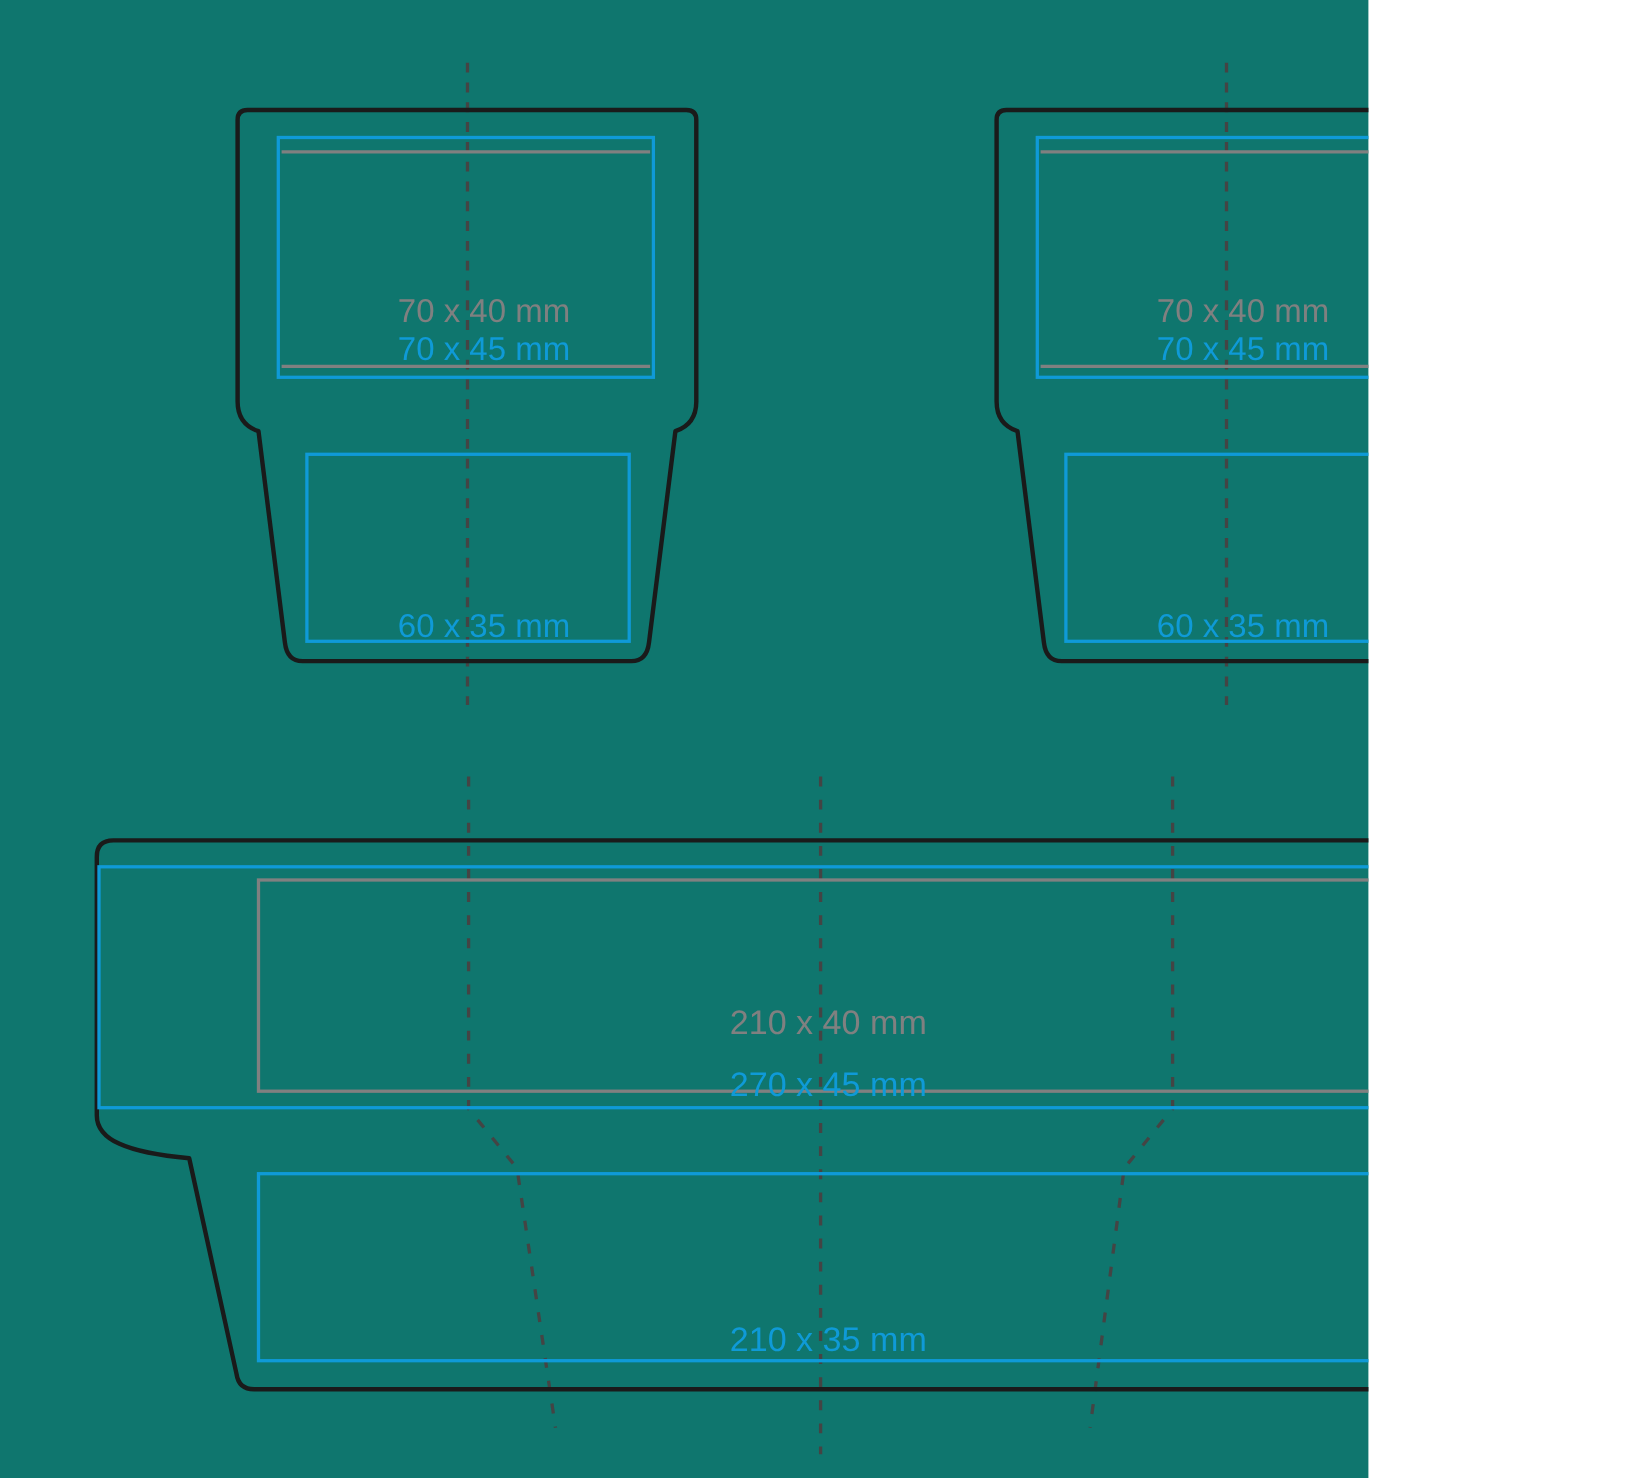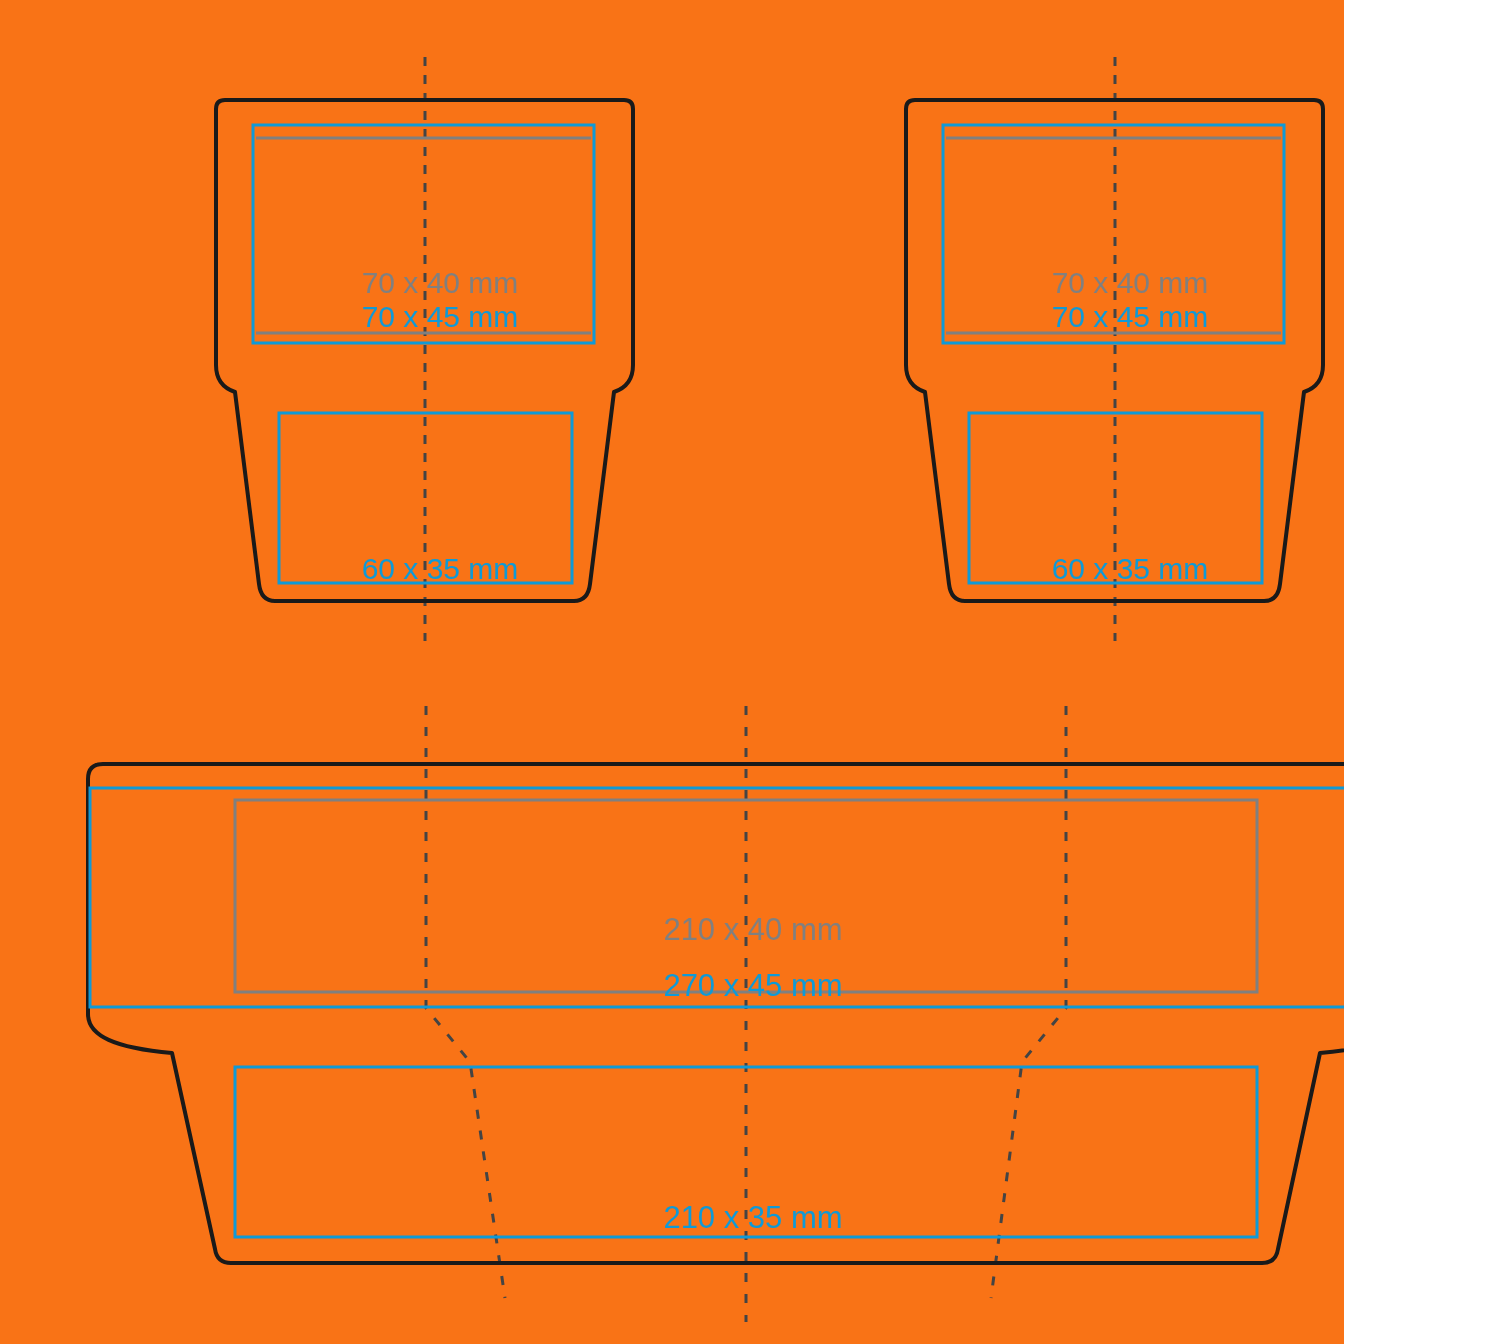--- a/index.html
+++ b/index.html
@@ -2,23 +2,23 @@
 <html><head>
 <meta charset="utf-8">
 <style>
   html, body {
     margin: 0;
     padding: 0;
     background: #ffffff;
   }
   .stage {
     position: relative;
-    width: 1344px;
+    width: 1244px;
     height: 1344px;
-    background: #f97316;
+    background: #0f766e;
     overflow: hidden;
   }
   svg { display: block; }
   svg text {
     font-family: "Liberation Sans", "DejaVu Sans", sans-serif;
     text-anchor: middle;
   }
   .lbl-top { font-size: 30px; }
   .lbl-bottom { font-size: 31px; }
   .lbl-gray { fill: #808080; }

